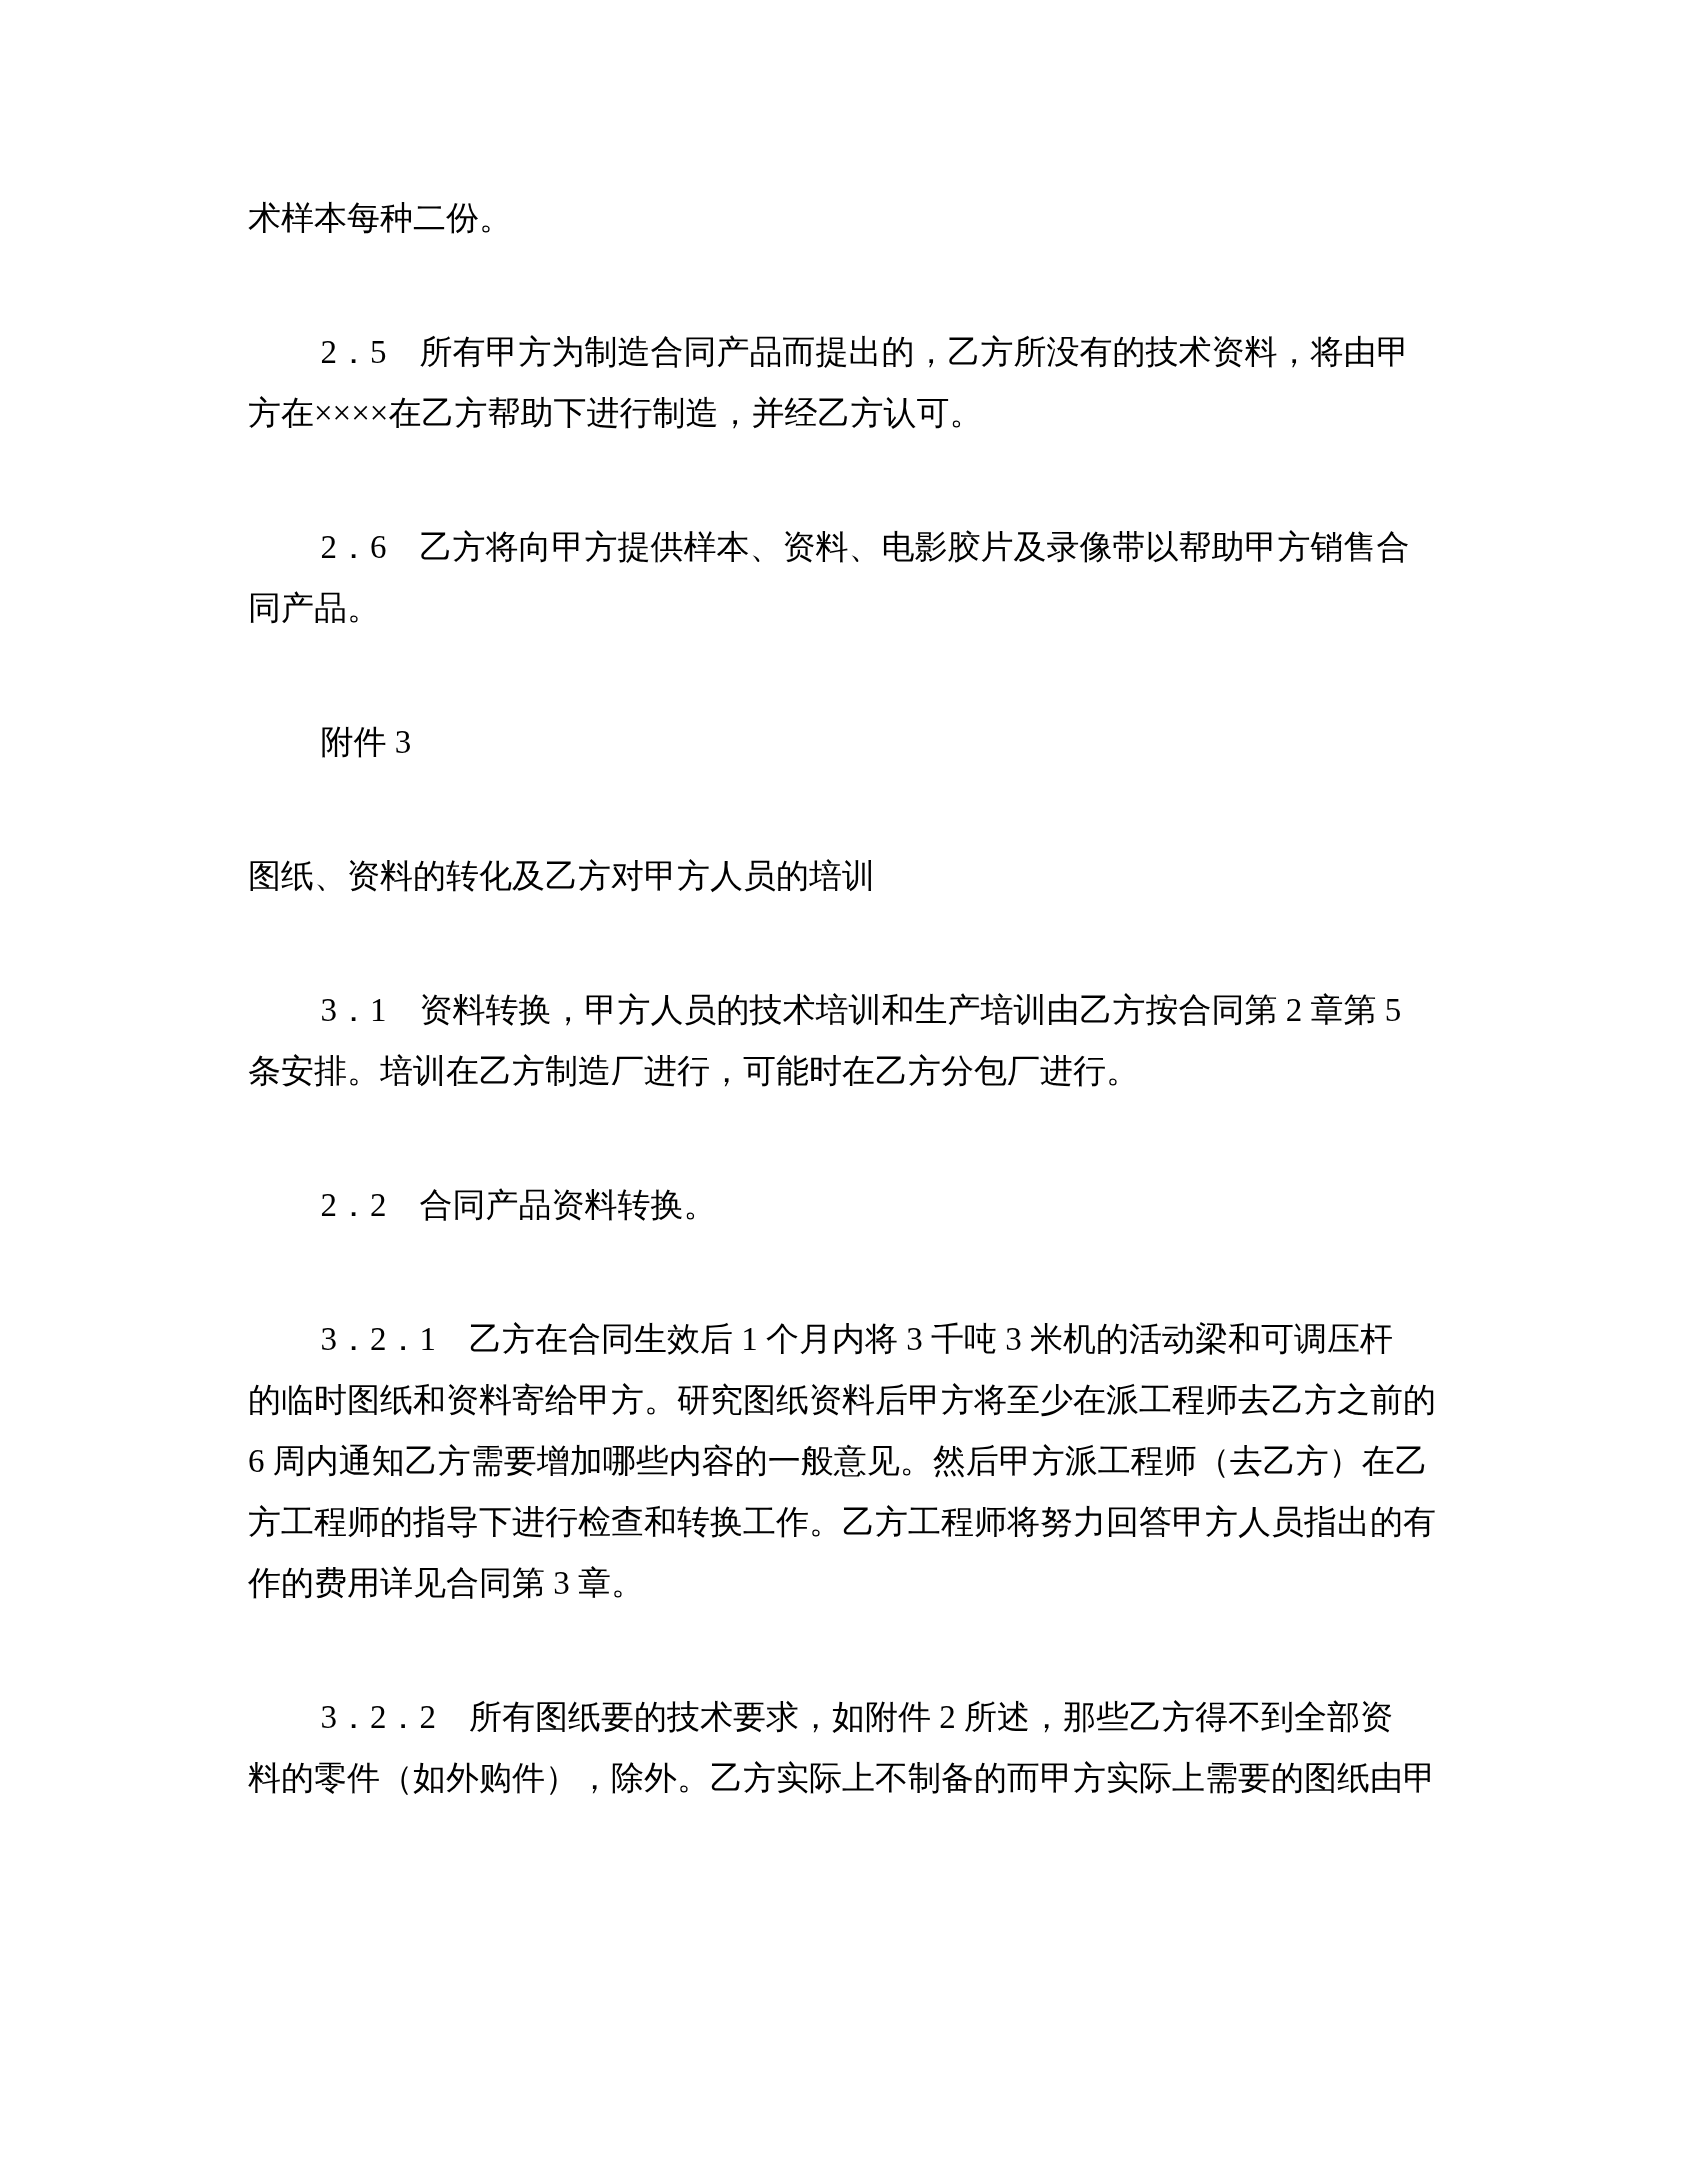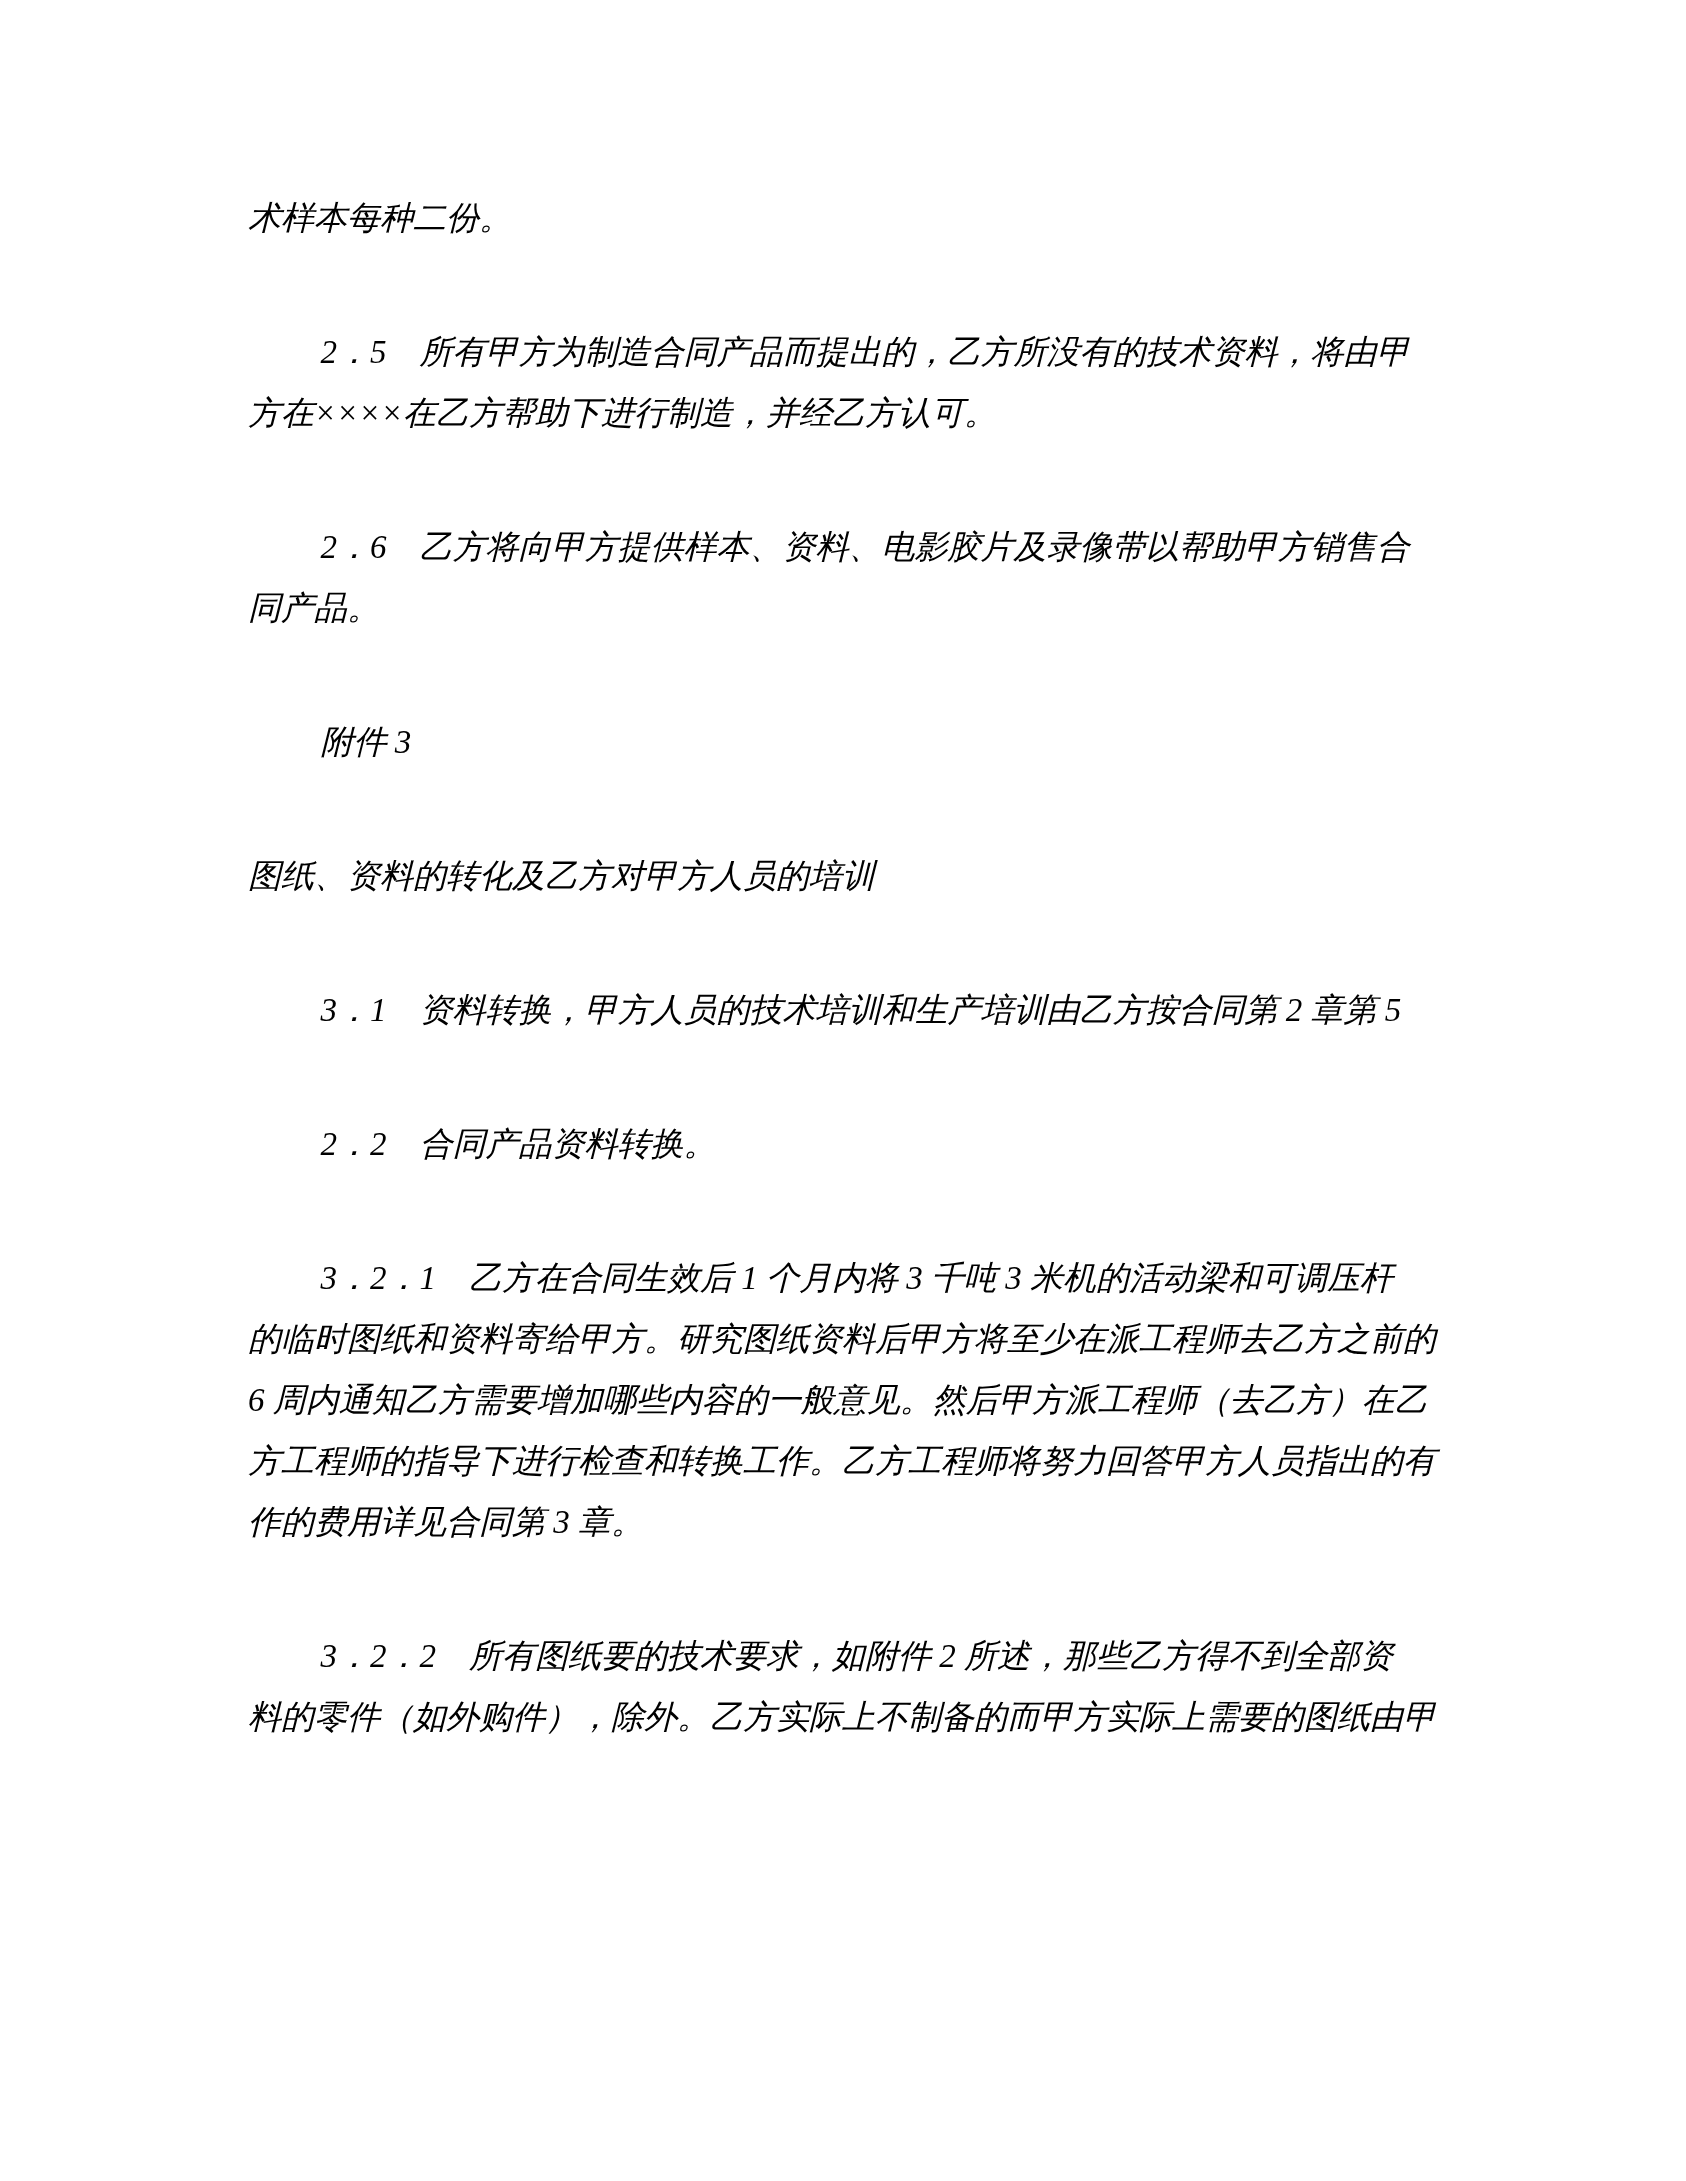--- a/index.html
+++ b/index.html
@@ -16,21 +16,21 @@
     box-sizing: border-box;
     padding: 188px 211px 0 248px;
   }
   .doc {
     width: 100%;
     color: #000000;
     font-family: "Liberation Serif", "DejaVu Serif", serif;
     font-size: 33px;
     line-height: 61px;
   }
-  .para { margin: 0; font-style: italic; }
+  .para { margin: 0; }
   .para + .para { margin-top: 73px; }
   .line {
     white-space: nowrap;
     overflow: visible;
   }
   .para.indent .line:first-child { text-indent: 2.2em; }
   .para.heading { text-align: left; }
   .para.heading .line { text-indent: 0; }
 </style>
 </head>
@@ -50,20 +50,21 @@
         <div class="line">同产品。</div>
       </div>
       <div class="para indent">
         <div class="line">附件 3</div>
       </div>
       <div class="para heading">
         <div class="line">图纸、资料的转化及乙方对甲方人员的培训</div>
       </div>
       <div class="para indent">
         <div class="line">3．1　资料转换，甲方人员的技术培训和生产培训由乙方按合同第 2 章第 5</div>
+        <div class="line">条安排。培训在乙方制造厂进行，可能时在乙方分包厂进行。</div>
       </div>
       <div class="para indent">
         <div class="line">2．2　合同产品资料转换。</div>
       </div>
       <div class="para indent">
         <div class="line">3．2．1　乙方在合同生效后 1 个月内将 3 千吨 3 米机的活动梁和可调压杆</div>
         <div class="line">的临时图纸和资料寄给甲方。研究图纸资料后甲方将至少在派工程师去乙方之前的</div>
         <div class="line">6 周内通知乙方需要增加哪些内容的一般意见。然后甲方派工程师（去乙方）在乙</div>
         <div class="line">方工程师的指导下进行检查和转换工作。乙方工程师将努力回答甲方人员指出的有</div>
         <div class="line">作的费用详见合同第 3 章。</div>

